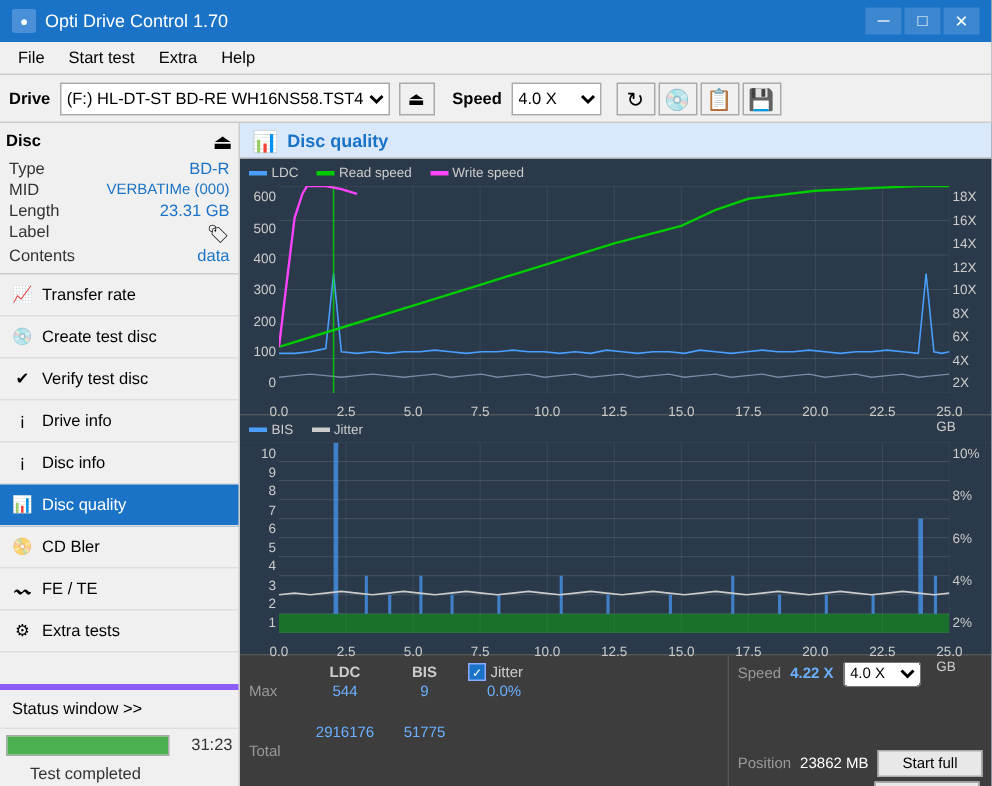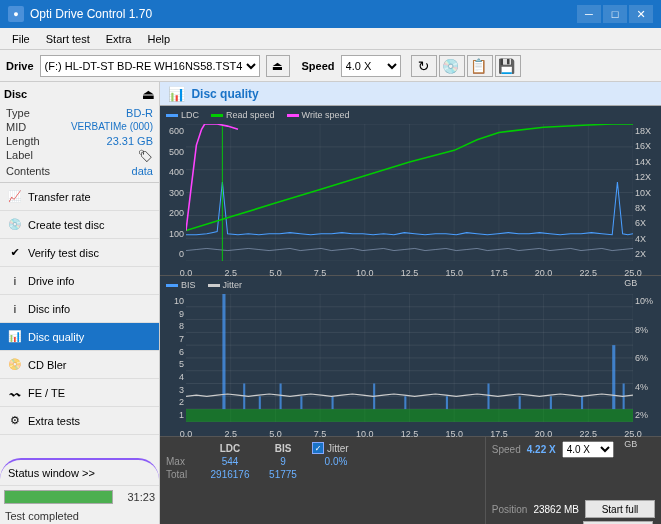--- a/index.html
+++ b/index.html
@@ -41,27 +41,27 @@
     .disc-key { color: #333; font-size: 11px; }
     .disc-val { color: #1a73c7; font-size: 11px; }
 
     
     .nav-items { flex: 1; display: flex; flex-direction: column; }
     .nav-item { height: 28px; display: flex; align-items: center; padding: 0 8px; cursor: pointer; font-size: 11px; border-bottom: 1px solid #ddd; gap: 6px; }
     .nav-item.active { background: #1a73c7; color: white; }
     .nav-item-icon { width: 14px; height: 14px; display: flex; align-items: center; justify-content: center; font-size: 11px; }
 
     
-    .status-bar { border-top: 2px solid #8b5cf6; border-radius: 21px; }
+    .status-bar { border-top: 4px solid #8b5cf6; }
     .status-window-btn { height: 26px; display: flex; align-items: center; padding: 0 8px; cursor: pointer; font-size: 11px; border-bottom: 1px solid #ddd; gap: 4px; }
     .progress-row { height: 22px; display: flex; align-items: center; padding: 0 4px; gap: 4px; }
     .progress-bar-outer { flex: 1; height: 14px; border: 1px solid #aaa; background: white; }
     .progress-bar-inner { height: 100%; background: #4caf50; }
     .progress-time { font-size: 11px; color: #333; min-width: 38px; text-align: right; }
-    .status-text { font-size: 11px; padding: 2px 5px; color: #333; }
+    .status-text { font-size: 11px; padding: 2px 20px; color: #333; }
 
     
     .content { flex: 1; display: flex; flex-direction: column; background: #6a7a8a; }
     
     
     .content-header { height: 24px; background: #d9e8fb; display: flex; align-items: center; padding: 0 8px; gap: 6px; border-bottom: 1px solid #aaa; }
     .content-header-icon { color: #1a73c7; font-size: 14px; }
     .content-title { font-weight: bold; font-size: 12px; color: #1a73c7; }
 
     
@@ -416,21 +416,21 @@
 
 
           <div style="display:flex; align-items:center; padding:1px 0;">
             <div style="width:36px; font-size:10px; color:#999;">Max</div>
             <div style="width:56px; text-align:center; font-size:10px; color:#6ab0ff;">544</div>
             <div style="width:50px; text-align:center; font-size:10px; color:#6ab0ff;">9</div>
             <div style="width:56px; text-align:center; font-size:10px; color:#6ab0ff;">0.0%</div>
           </div>
 
           <div style="display:flex; align-items:center; padding:1px 0;">
-            <div style="width:36px; font-size:10px; color:#999;">Total</div>
+            <div style="width:36px; font-size:10px; color:#999;margin-top:27px;">Total</div>
             <div style="width:56px; text-align:center; font-size:10px; color:#6ab0ff;">2916176</div>
             <div style="width:50px; text-align:center; font-size:10px; color:#6ab0ff;">51775</div>
           </div>
         </div>
 
         <div style="display:flex; flex-direction:column; padding:4px 6px; gap:3px; border-left:1px solid #555;">
 
           <div style="display:flex; align-items:center; gap:6px;">
             <span style="font-size:10px;color:#999;">Speed</span>
             <span style="font-size:10px;color:#6ab0ff;font-weight:bold;">4.22 X</span>

